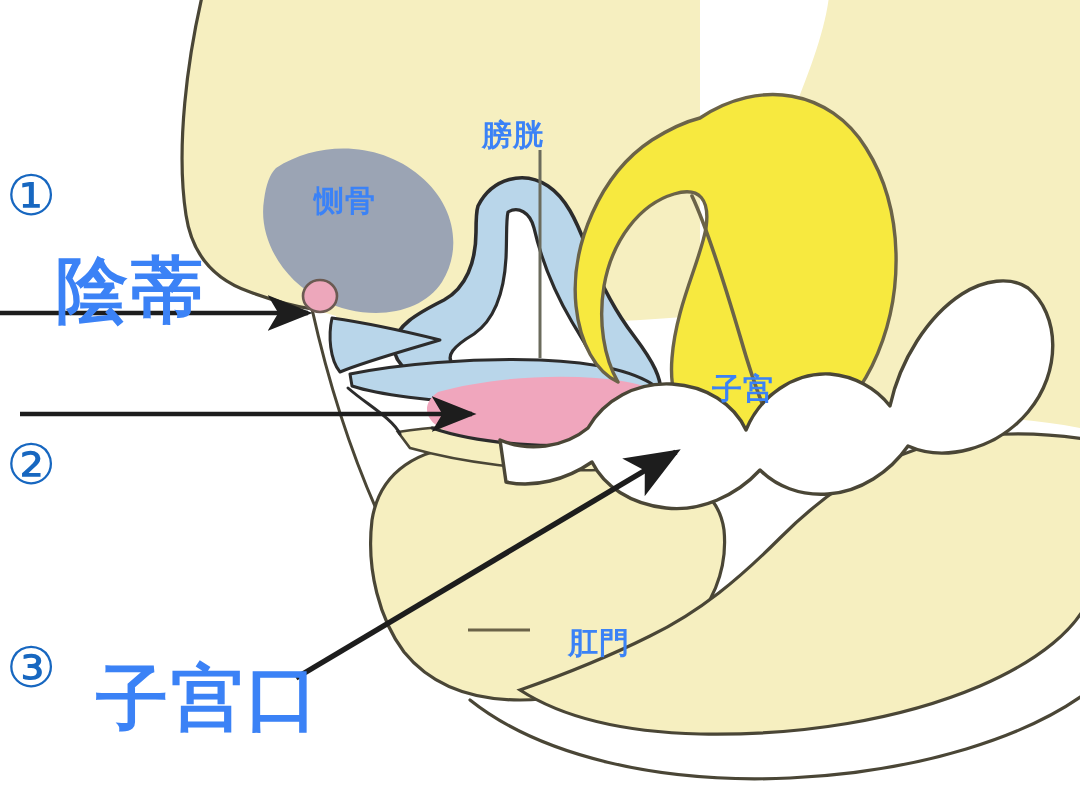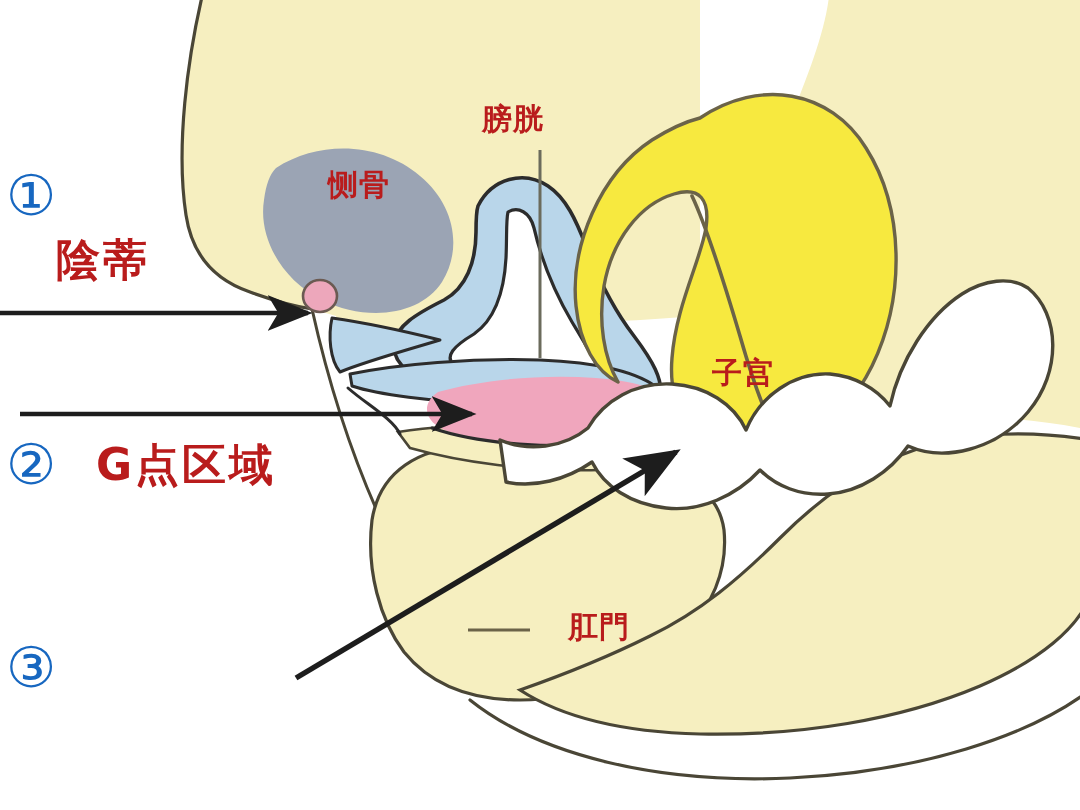--- a/index.html
+++ b/index.html
@@ -21,33 +21,34 @@
   #canvas svg.layer {
     position: absolute;
     top: 0;
     left: 0;
     width: 1080px;
     height: 810px;
   }
   .lbl {
     position: absolute;
     white-space: nowrap;
-    color: #b91c1c;
+    color: #3b82f6;
     font-family: "DejaVu Sans", "Liberation Sans", sans-serif;
     font-weight: 700;
     line-height: 1;
     user-select: none;
+    margin-top: 16px;
   }
   .lbl-inner {
     font-size: 30px;
     letter-spacing: 1px;
     font-weight: 600;
   }
   .lbl-main {
-    font-size: 44px;
+    font-size: 72px;
     letter-spacing: 3px;
   }
   .circnum {
     position: absolute;
     color: #1767c0;
     font-size: 56px;
     font-weight: 500;
     font-family: "DejaVu Sans", "Liberation Sans", sans-serif;
     line-height: 1;
     user-select: none;
@@ -248,25 +249,25 @@
       <line x1="20" y1="414" x2="472" y2="414" stroke="#1d1d1d" stroke-width="4.5" marker-end="url(#arrowhead)"></line>
 
       <line x1="296" y1="678" x2="676" y2="452" stroke="#1d1d1d" stroke-width="5.5" marker-end="url(#arrowhead)"></line>
     </g>
   </svg>
 
   <div class="circnum" style="left:6px; top:168px;">①</div>
   <div class="lbl lbl-main" style="left:56px; top:238px;">陰蒂</div>
 
   <div class="circnum" style="left:6px; top:437px;">②</div>
-  <div class="lbl lbl-main" style="left:96px; top:443px;">G点区域</div>
 
   <div class="circnum" style="left:6px; top:640px;">③</div>
-
-  <div class="lbl lbl-inner" style="left:328px; top:170px;">恻骨</div>
+  <div class="lbl lbl-main" style="left:96px; top:646px;">子宫口</div>
+
+  <div class="lbl lbl-inner" style="left:314px; top:170px;">恻骨</div>
 
   <div class="lbl lbl-inner" style="left:482px; top:104px;">膀胱</div>
 
   <div class="lbl lbl-inner" style="left:712px; top:358px;">子宫</div>
 
   <div class="lbl lbl-inner" style="left:568px; top:612px;">肛門</div>
 
 </div>
 
 </body></html>

